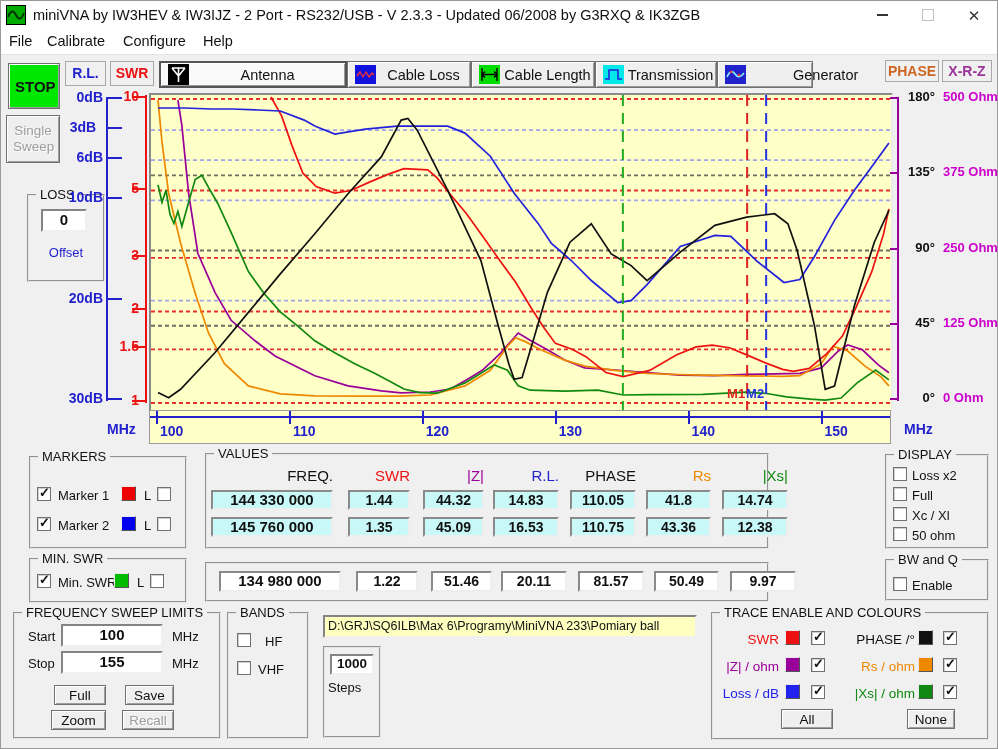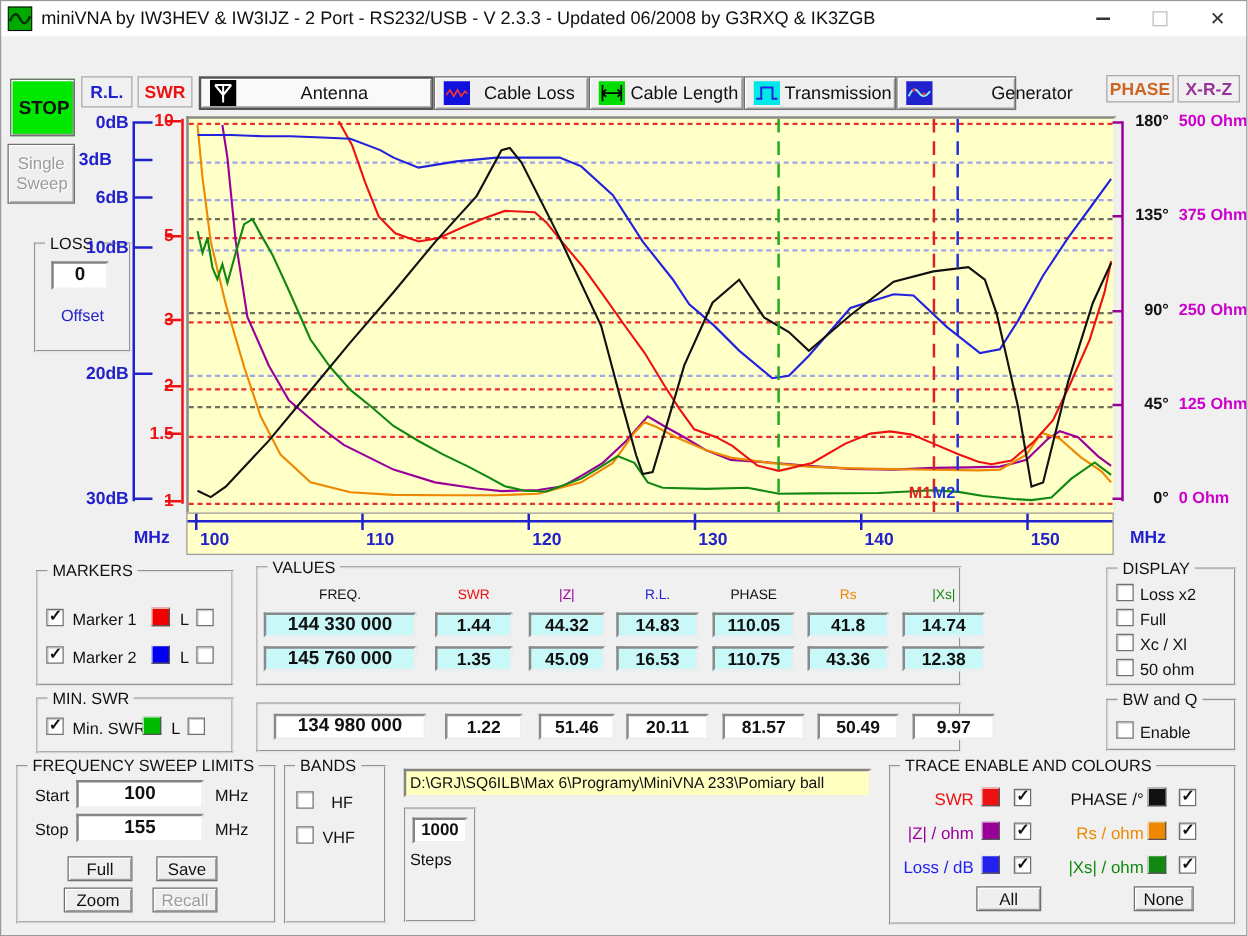--- a/index.html
+++ b/index.html
@@ -46,21 +46,21 @@
   .c-freq{left:210px;width:122px;font-size:15px;}
   .c-swr{left:347px;width:62px;}
   .c-z{left:422px;width:61px;}
   .c-rl{left:492px;width:66px;}
   .c-ph{left:569px;width:66px;}
   .c-rs{left:645px;width:65px;}
   .c-xs{left:721px;width:66px;}
   .r1{top:489px;}
   .r2{top:516px;}
   .rm{top:570px;height:21px;}
-  .hdr{position:absolute;top:467px;height:16px;background:transparent;border:none;font-weight:normal;font-size:11px;text-align:center;line-height:16px;}
+  .hdr{position:absolute;top:467px;height:16px;background:transparent;border:none;font-weight:normal;font-size:15px;text-align:right;line-height:16px;}
   .tr-lab{position:absolute;font-size:13.5px;text-align:right;white-space:nowrap;}
   .pathfield{position:absolute;left:322px;top:614px;width:374px;height:23px;background:#ffffc0;border:2px solid;border-color:#848484 #f0f0f0 #f0f0f0 #848484;box-sizing:border-box;font-size:12.5px;line-height:19px;padding-left:3px;color:#111;white-space:nowrap;overflow:hidden;}
 </style>
 </head>
 <body>
 
 <div id="win">
 
   <div class="titlebar">
     <span class="app-icon">
@@ -76,20 +76,26 @@
         </div>
       <div class="wbtn">
           <div class="glyph-max"></div>
         </div>
       <div class="wbtn">
           <span class="glyph-close">✕</span>
         </div>
     </div>
   </div>
 
+  <div class="menubar">
+    <span class="menu-item" style="left:2px;">File</span>
+    <span class="menu-item" style="left:40px;">Calibrate</span>
+    <span class="menu-item" style="left:116px;">Configure</span>
+    <span class="menu-item" style="left:196px;">Help</span>
+  </div>
 
   <button class="btn" style="left:7px;top:62px;width:52px;height:46px;background:#00e800;font-weight:bold;font-size:15px;">STOP</button>
   <button class="btn disabled" style="left:5px;top:114px;width:54px;height:48px;font-size:13.5px;white-space:normal;line-height:16px;">Single Sweep</button>
 
   <div class="tab" style="left:64px;width:41px;"><span style="color: rgb(34, 34, 204);">R.L.</span></div>
   <div class="tab" style="left:109px;width:44px;"><span style="color: rgb(238, 17, 17);">SWR</span></div>
 
   <div class="modebtn active" style="left:158px;width:188px;">
     <span class="mico"><svg width="23" height="21" viewBox="0 0 23 21">
           <rect x="1" y="0" width="21" height="21" fill="#000"></rect>
@@ -316,21 +322,21 @@
   <span class="tr-lab" style="left: 834px; top: 685px; width: 80px; color: rgb(17, 136, 17);">|Xs| / ohm</span>
   <span class="sw" style="left: 917px; top: 683px; background: rgb(17, 136, 17);"></span>
   <span class="cb checked" style="left:942px;top:684px;"></span>
 
   <button class="btn" style="left:780px;top:708px;width:52px;height:20px;">All</button>
   <button class="btn" style="left:906px;top:708px;width:48px;height:20px;">None</button>
 
   <div id="chart-layer">
       <span class="axlab" style="left: 62px; top: 88px; width: 40px; text-align: right; color: rgb(34, 34, 204); font-weight: bold; font-size: 14px;">0dB</span>
       <div class="tickmark" style="left: 107px; top: 96px; width: 14px; background: rgb(34, 34, 204);"></div>
-      <span class="axlab" style="left: 62px; top: 118.09px; width: 40px; text-align: left; color: rgb(34, 34, 204); font-weight: bold; font-size: 14px;">3dB</span>
+      <span class="axlab" style="left: 62px; top: 118.09px; width: 40px; text-align: center; color: rgb(34, 34, 204); font-weight: bold; font-size: 14px;">3dB</span>
       <div class="tickmark" style="left: 107px; top: 126.09px; width: 14px; background: rgb(34, 34, 204);"></div>
       <span class="axlab" style="left: 62px; top: 148.18px; width: 40px; text-align: right; color: rgb(34, 34, 204); font-weight: bold; font-size: 14px;">6dB</span>
       <div class="tickmark" style="left: 107px; top: 156.18px; width: 14px; background: rgb(34, 34, 204);"></div>
       <span class="axlab" style="left: 62px; top: 188.3px; width: 40px; text-align: right; color: rgb(34, 34, 204); font-weight: bold; font-size: 14px;">10dB</span>
       <div class="tickmark" style="left: 107px; top: 196.3px; width: 14px; background: rgb(34, 34, 204);"></div>
       <span class="axlab" style="left: 62px; top: 288.6px; width: 40px; text-align: right; color: rgb(34, 34, 204); font-weight: bold; font-size: 14px;">20dB</span>
       <div class="tickmark" style="left: 107px; top: 296.6px; width: 14px; background: rgb(34, 34, 204);"></div>
       <span class="axlab" style="left: 62px; top: 388.9px; width: 40px; text-align: right; color: rgb(34, 34, 204); font-weight: bold; font-size: 14px;">30dB</span>
       <div class="tickmark" style="left: 107px; top: 396.9px; width: 14px; background: rgb(34, 34, 204);"></div>
       <span class="axlab" style="left: 108px; top: 87px; width: 30px; text-align: right; color: rgb(238, 17, 17); font-weight: bold; font-size: 14px;">10</span>

